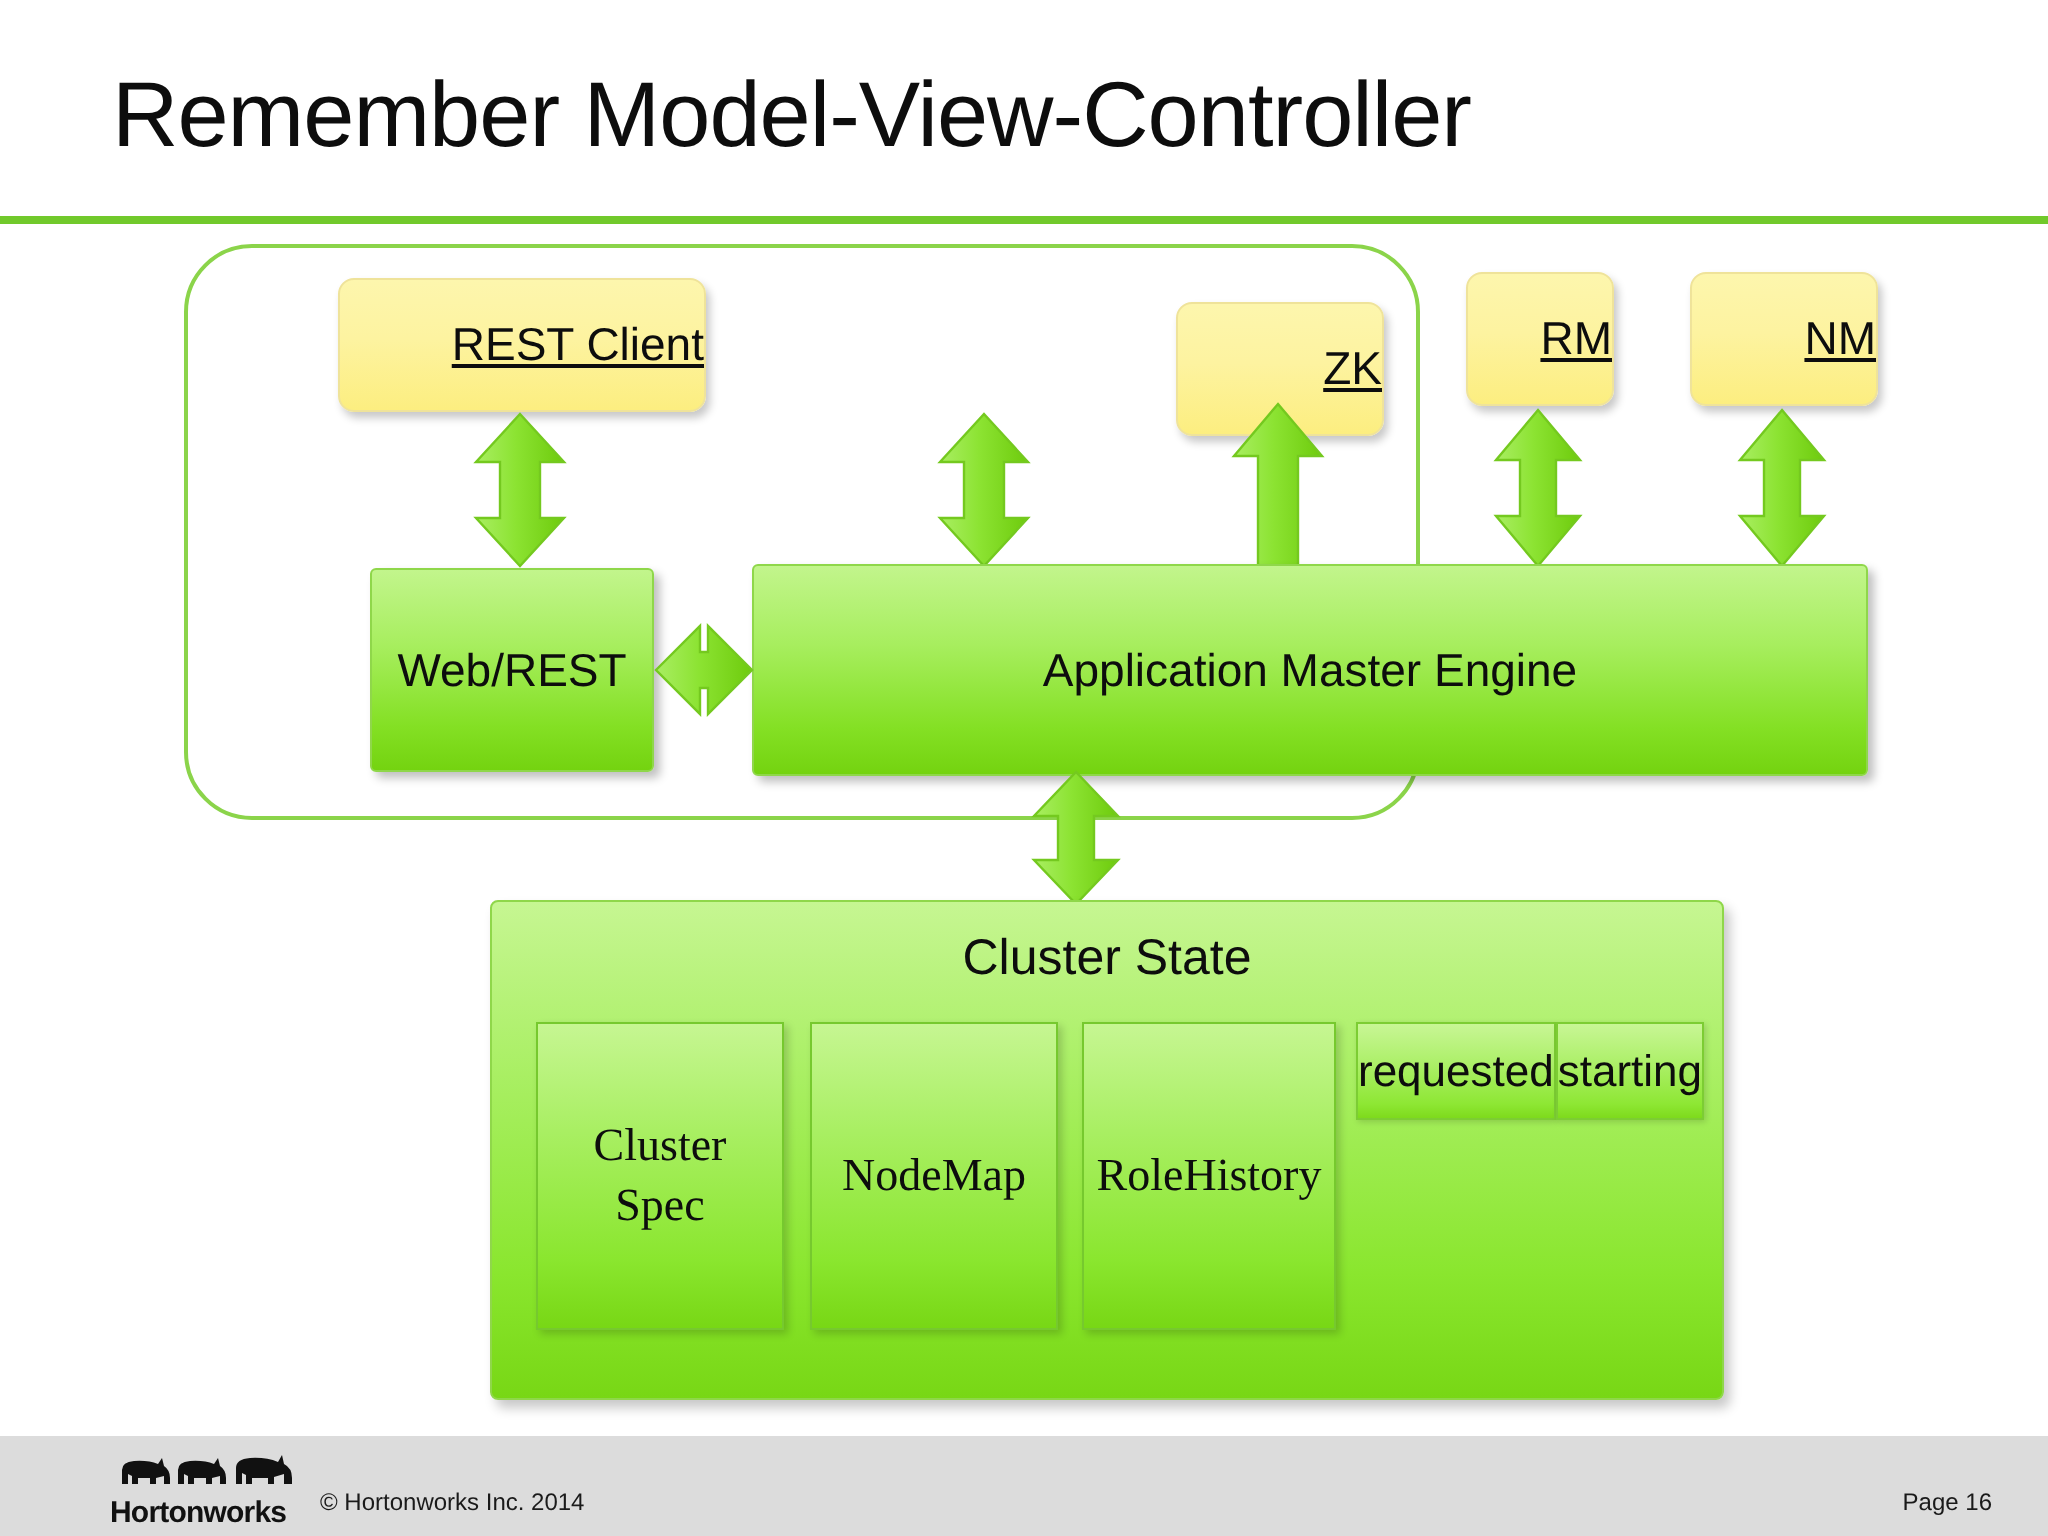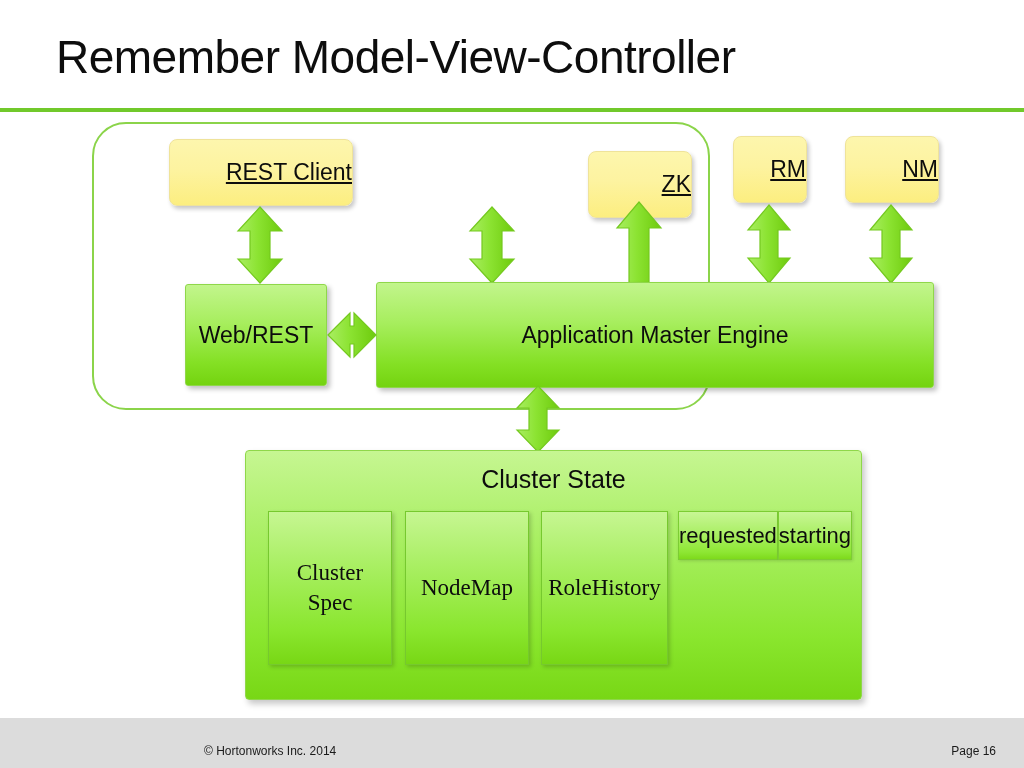--- a/index.html
+++ b/index.html
@@ -99,21 +99,21 @@
     border-top:2px solid #ffffff;
   }
   .footer-logo{position:absolute;left:55px;top:8px;width:115px;height:38px;}
   .logo-word{
     position:absolute;left:0;top:22px;width:115px;
     font-size:15px;font-weight:bold;color:#111;letter-spacing:-0.4px;
     font-family:"Liberation Sans",sans-serif;
   }
   .copyright{
     position:absolute;left:160px;top:26px;
-    font-size:12px;color:#1a1a1a;margin-left:44px;
+    font-size:12px;color:#1a1a1a;
   }
   .pagenum{
     position:absolute;right:28px;top:26px;
     font-size:12px;color:#1a1a1a;margin-left:40px;
   }
 </style>
 </head>
 <body>
 
 <div class="slide">
@@ -220,17 +220,27 @@
       <div class="cs-sub">
         <span>requested</span>
       </div>
       <div class="cs-sub">
         <span>starting</span>
       </div>
     </div>
   </div>
 
   <div class="footer">
+    <div class="footer-logo">
+      <svg width="115" height="22" viewBox="0 0 115 22">
+        <g fill="#111111">
+          <path d="M6 16 L6 9 Q6 5 12 4.5 Q19 4 24 6 L26 3 L27 7 Q30 9 30 13 L30 16 L27 16 L27 12 L23 13 L23 16 L20 16 L20 13 L14 13 L14 16 L11 16 L11 12 L9 11 L9 16 Z"></path>
+          <path d="M34 16 L34 9 Q34 5 40 4.5 Q47 4 52 6 L54 3 L55 7 Q58 9 58 13 L58 16 L55 16 L55 12 L51 13 L51 16 L48 16 L48 13 L42 13 L42 16 L39 16 L39 12 L37 11 L37 16 Z"></path>
+          <path d="M63 16 L63 8 Q63 3.5 70 3 Q78 2.5 84 5 L86 1.5 L87 6 Q91 8 91 13 L91 16 L87 16 L87 11 L82 12.5 L82 16 L79 16 L79 13 L71 13 L71 16 L68 16 L68 11.5 L66 10.5 L66 16 Z"></path>
+        </g>
+      </svg>
+      <div class="logo-word">Hortonworks</div>
+    </div>
     <div class="copyright">© Hortonworks Inc. 2014</div>
     <div class="pagenum">Page 16</div>
   </div>
 
 </div>
 
 </body></html>

